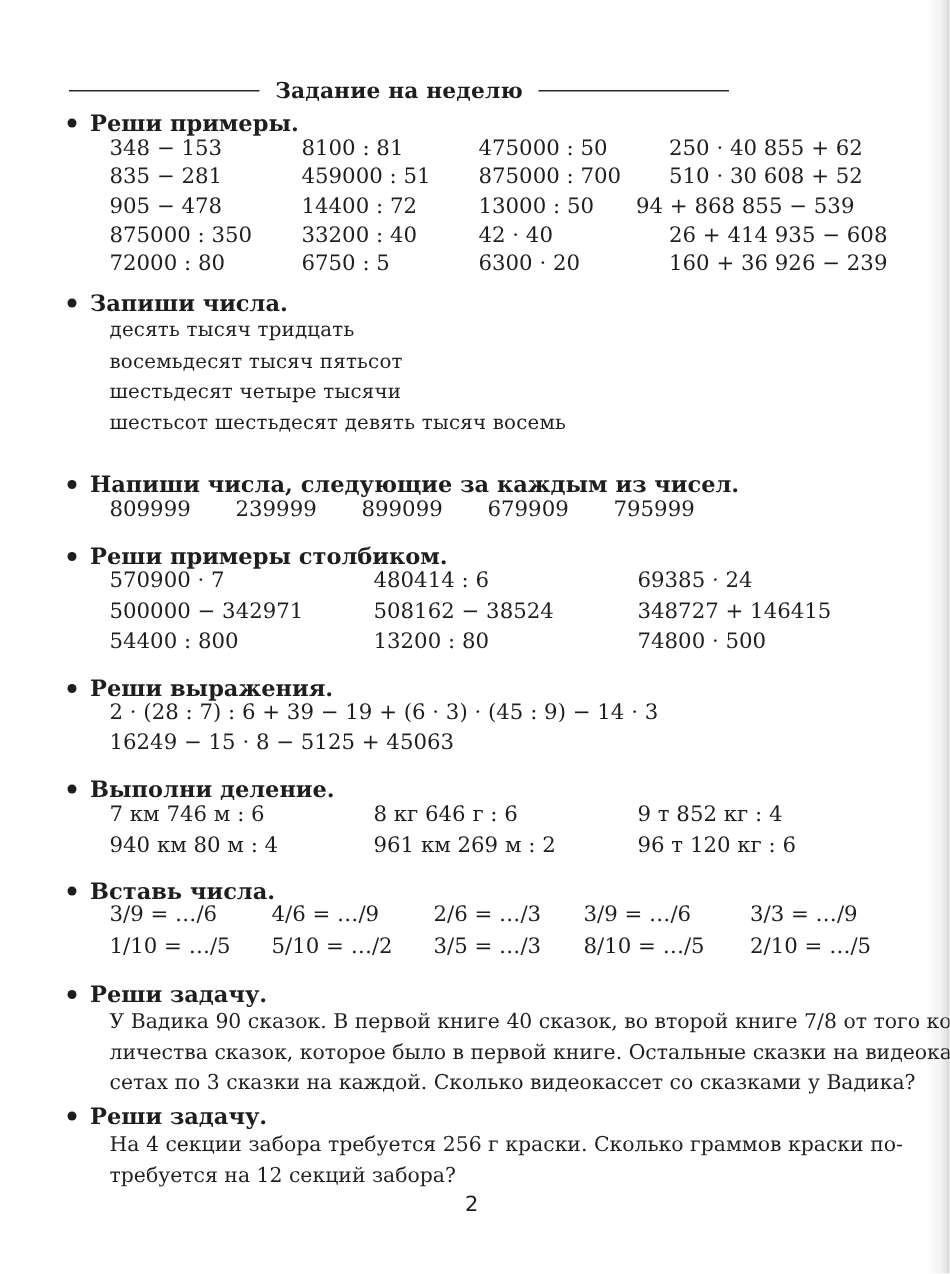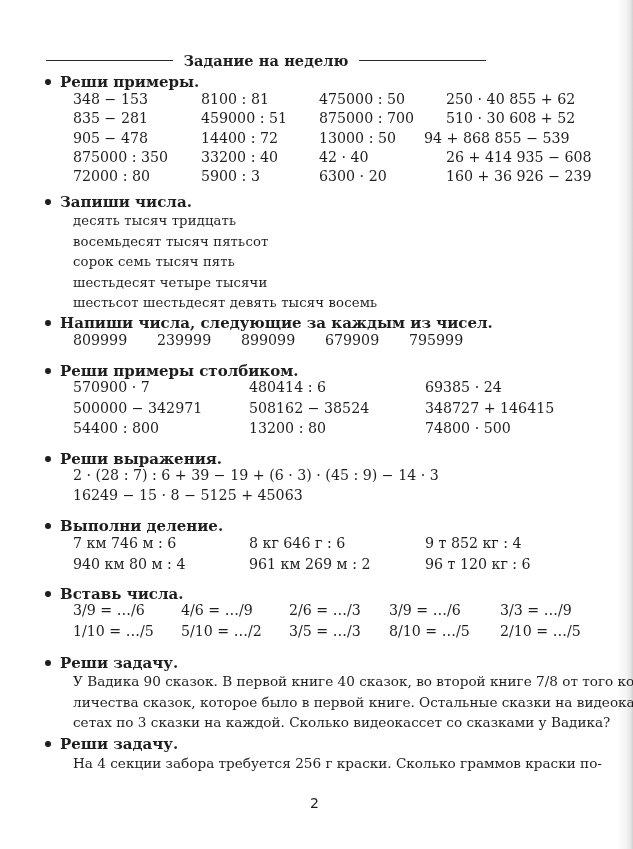--- a/index.html
+++ b/index.html
@@ -74,34 +74,33 @@
         <span class="cell" style="left: 351px;">94 + 868 855 − 539</span>
       </div>
       <div class="row" style="top: 148.9px;">
         <span class="cell" style="left: 0px;">875000 : 350</span>
         <span class="cell" style="left: 128px;">33200 : 40</span>
         <span class="cell" style="left: 246px;">42 · 40</span>
         <span class="cell" style="left: 373px;">26 + 414 935 − 608</span>
       </div>
       <div class="row" style="top: 168.2px;">
         <span class="cell" style="left: 0px;">72000 : 80</span>
-        <span class="cell" style="left: 128px;">5900 : 3</span>
+        <span class="cell" style="left: 128px;">6750 : 5</span>
         <span class="cell" style="left: 246px;">6300 · 20</span>
         <span class="cell" style="left: 373px;">160 + 36 926 − 239</span>
       </div>
     </div>
 
   <div class="task-title" style="top:193px">
     <span class="bullet"></span>
     <span>Запиши числа.</span>
   </div>
   <div class="words" style="top:211px">
     <div>десять тысяч тридцать</div>
     <div>восемьдесят тысяч пятьсот</div>
-    <div>сорок семь тысяч пять</div>
     <div>шестьдесят четыре тысячи</div>
     <div>шестьсот шестьдесят девять тысяч восемь</div>
   </div>
 
   <div class="task-title" style="top:314px">
     <span class="bullet"></span>
     <span>Напиши числа, следующие за каждым из чисел.</span>
   </div>
   <div class="row" style="top:332px">
     <span class="cell" style="left:0px">809999</span>
@@ -187,16 +186,17 @@
     <div>личества сказок, которое было в первой книге. Остальные сказки на видеокас-</div>
     <div>сетах по 3 сказки на каждой. Сколько видеокассет со сказками у Вадика?</div>
   </div>
 
   <div class="task-title" style="top:735px">
     <span class="bullet"></span>
     <span>Реши задачу.</span>
   </div>
   <div class="para" style="top:753px">
     <div>На 4 секции забора требуется 256 г краски. Сколько граммов краски по-</div>
+    <div>требуется на 12 секций забора?</div>
   </div>
 
   <div class="page-number">2</div>
 </div>
 
 </body></html>

